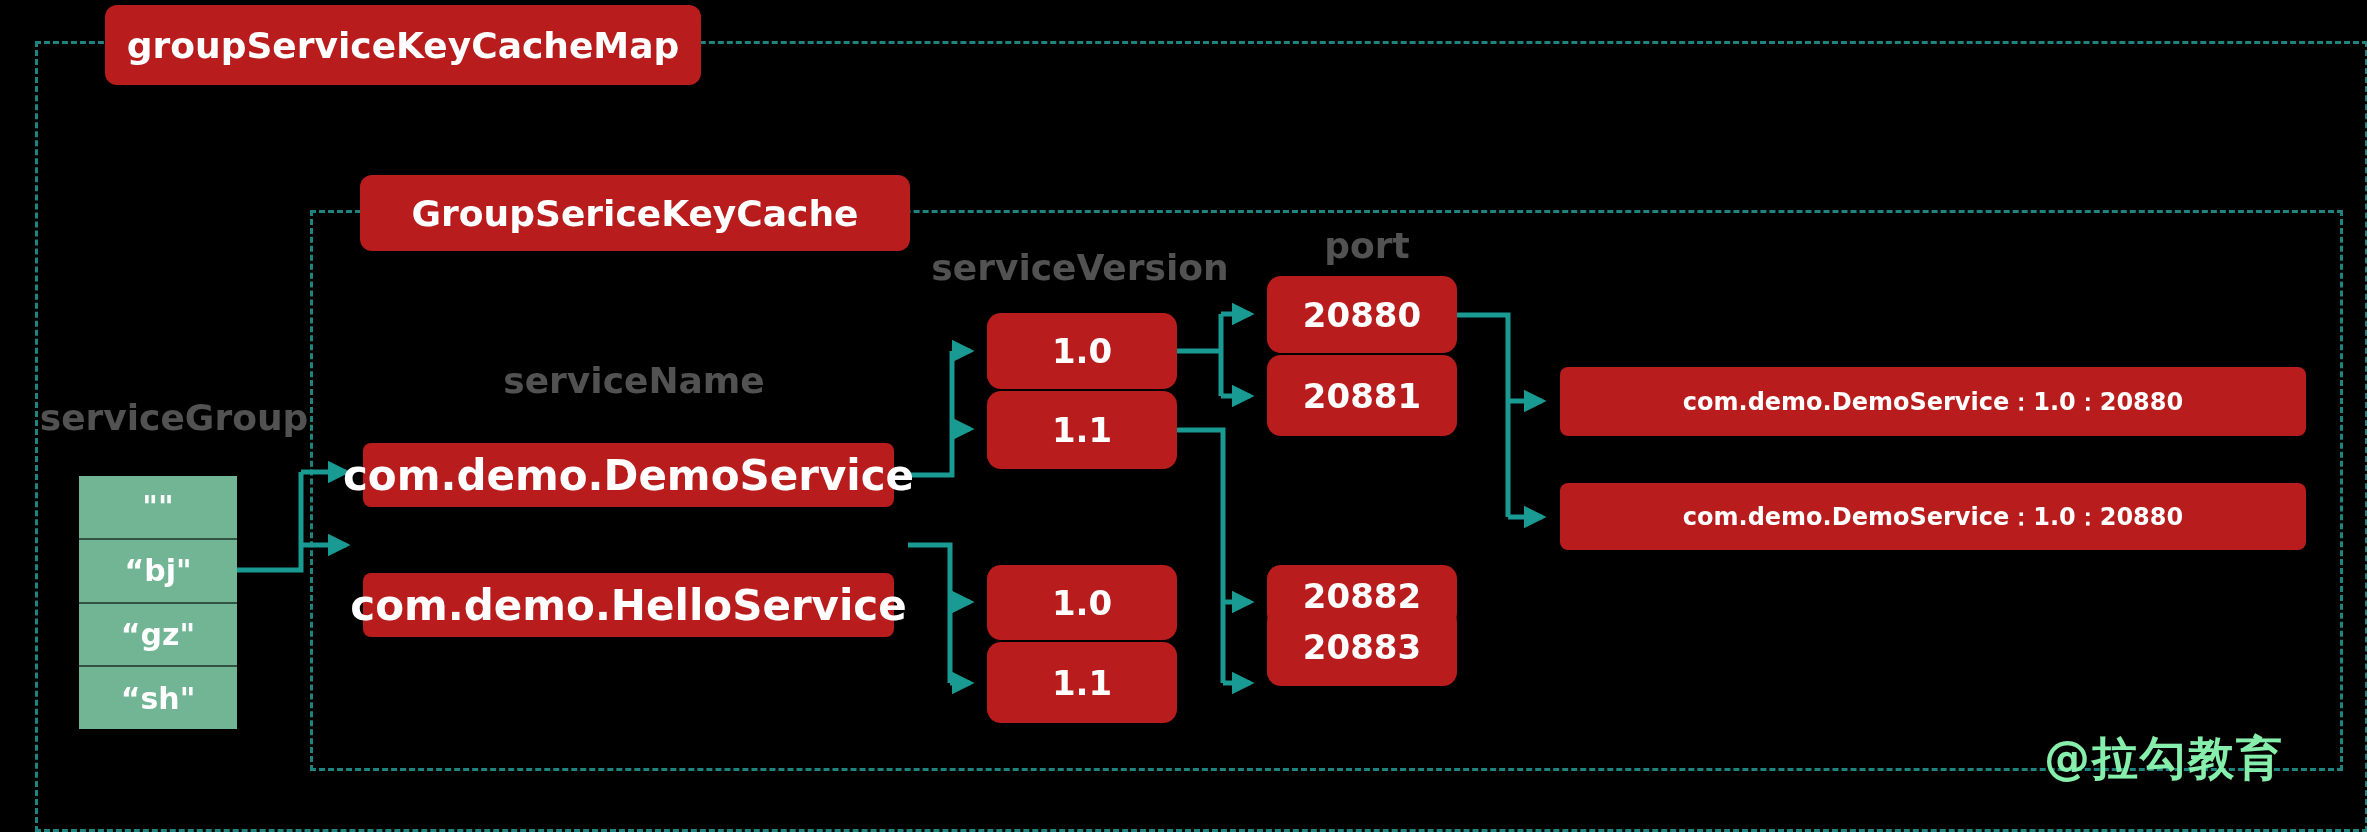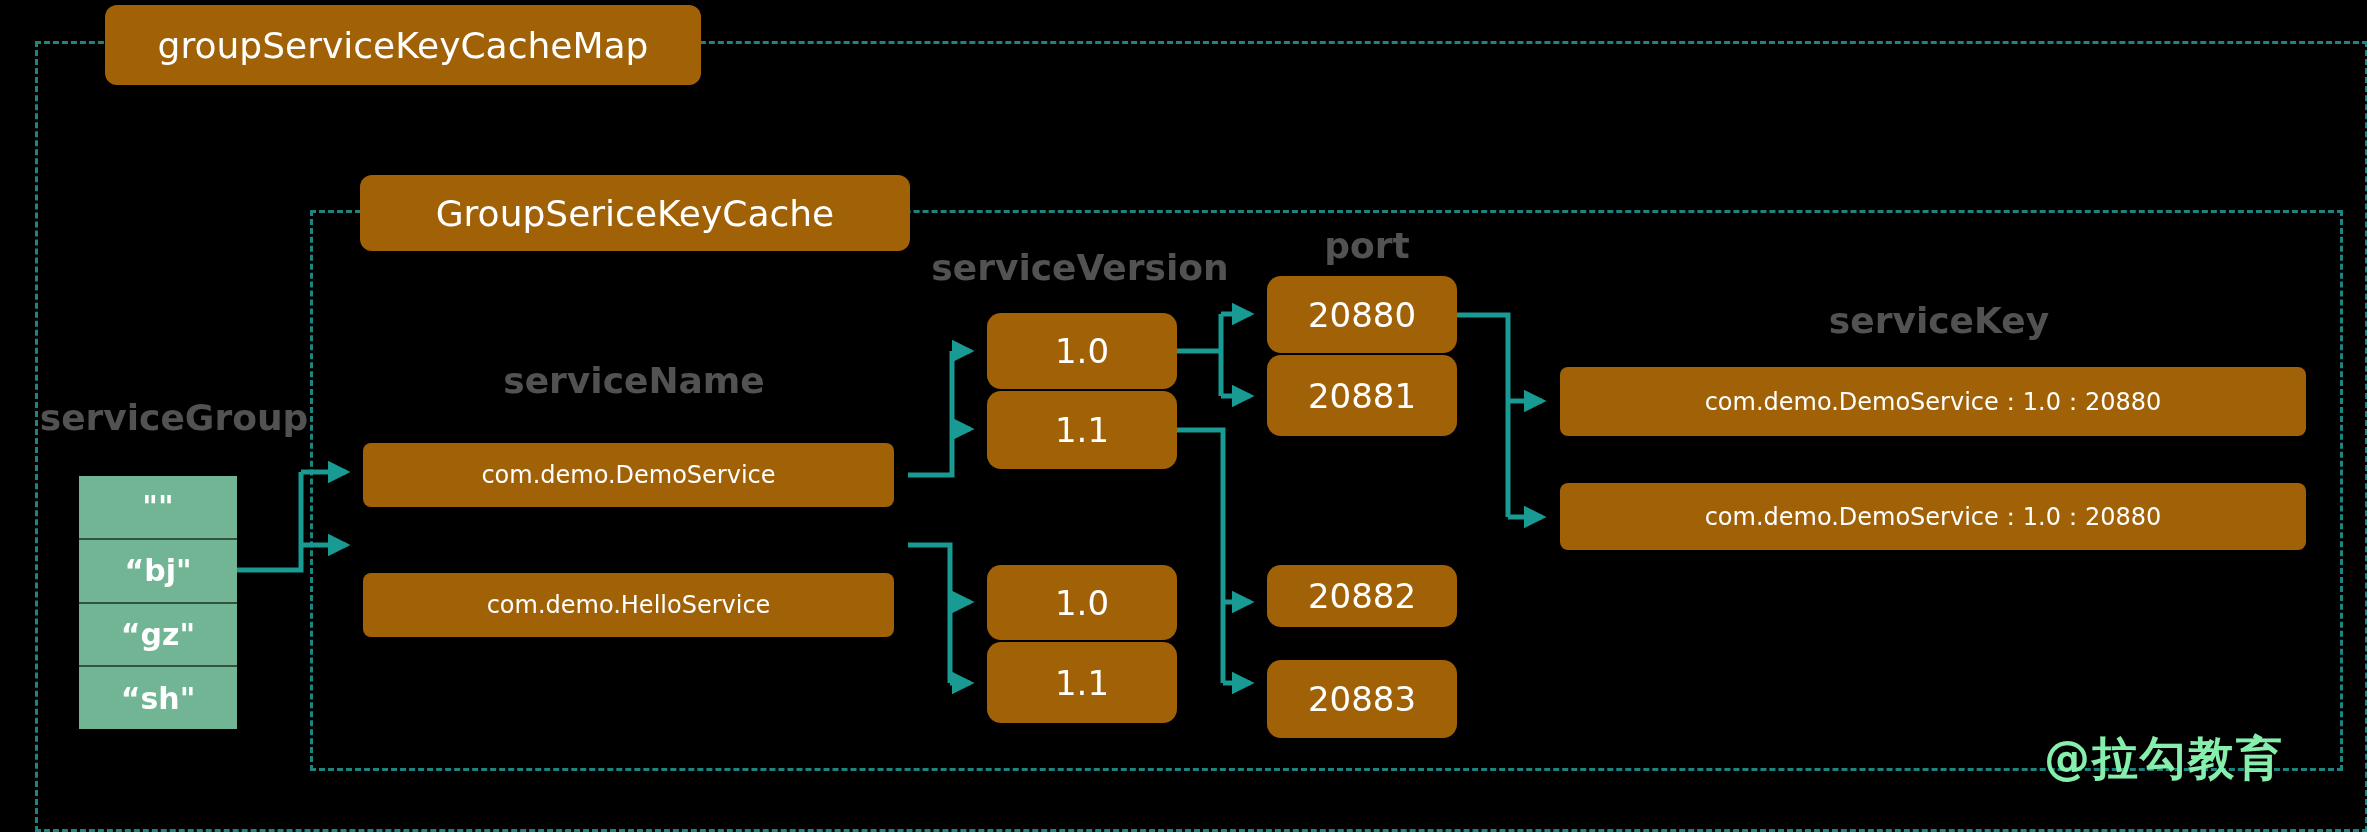--- a/index.html
+++ b/index.html
@@ -12,24 +12,24 @@
   }
   .dashed-rect{
     position:absolute;
     border:3px dashed #1f847f;
     z-index:1;
   }
   .outer-rect{left:35px;top:41px;width:2327px;height:785px;}
   .inner-rect{left:310px;top:210px;width:2027px;height:555px;}
   .gbox{
     position:absolute;
-    background:#a16207;
+    background:#b91c1c;
     color:#fff;
     display:flex;align-items:center;justify-content:center;
-    font-weight:400;
+    font-weight:700;
     z-index:3;
     box-sizing:border-box;
   }
   .title-box{border-radius:12px;font-size:36px;}
   .map-title{left:105px;top:5px;width:596px;height:80px;}
   .cache-title{left:360px;top:175px;width:550px;height:76px;}
   .glabel{
     position:absolute;
     color:#525252;
     font-size:36px;
@@ -45,32 +45,32 @@
     z-index:3;
   }
   .stack .cell{
     flex:1;
     background:#71b594;
     color:#fff;
     font-size:30px;font-weight:700;
     display:flex;align-items:center;justify-content:center;
   }
   .stack .cell + .cell{border-top:2px solid rgba(0,0,0,0.55);}
-  .name-box{width:531px;height:64px;left:363px;border-radius:8px;font-size:24px;}
+  .name-box{width:531px;height:64px;left:363px;border-radius:8px;font-size:42px;}
   .demo-box{top:443px;}
   .hello-box{top:541px;margin-top:32px;}
   .vp-box{width:190px;border-radius:14px;font-size:34px;}
   .v1a{left:987px;top:313px;height:76px;}
   .v1b{left:987px;top:391px;height:78px;}
   .p1a{left:1267px;top:276px;height:77px;}
   .p1b{left:1267px;top:355px;height:81px;}
   .v2a{left:987px;top:565px;height:75px;}
   .v2b{left:987px;top:642px;height:81px;}
   .p2a{left:1267px;top:565px;height:62px;}
-  .p2b{left:1267px;top:660px;height:78px;}
+  .p2b{left:1267px;top:608px;height:78px;}
   .key-box{left:1560px;width:746px;border-radius:8px;font-size:24px;}
   .key1{top:367px;height:69px;}
   .key2{top:483px;height:67px;}
   .connectors{
     position:absolute;left:0;top:0;width:2367px;height:832px;
     z-index:2;
   }
   .watermark{
     position:absolute;
     left:2044px;top:728px;
@@ -94,21 +94,20 @@
     <span>groupServiceKeyCacheMap</span>
   </div>
   <div class="gbox title-box cache-title">
     <span>GroupSericeKeyCache</span>
   </div>
 
   <div class="glabel" style="left:174px;top:417px;">serviceGroup</div>
   <div class="glabel" style="left:634px;top:380px;">serviceName</div>
   <div class="glabel" style="left:1080px;top:267px;">serviceVersion</div>
   <div class="glabel" style="left:1367px;top:245px;">port</div>
-  <div class="glabel" style="left:1939px;top:320px;">serviceKey</div>
 
   <div class="stack">
     <div class="cell">""</div>
     <div class="cell">“bj"</div>
     <div class="cell">“gz"</div>
     <div class="cell">“sh"</div>
   </div>
 
   <div class="gbox name-box demo-box">
     <span>com.demo.DemoService</span>

